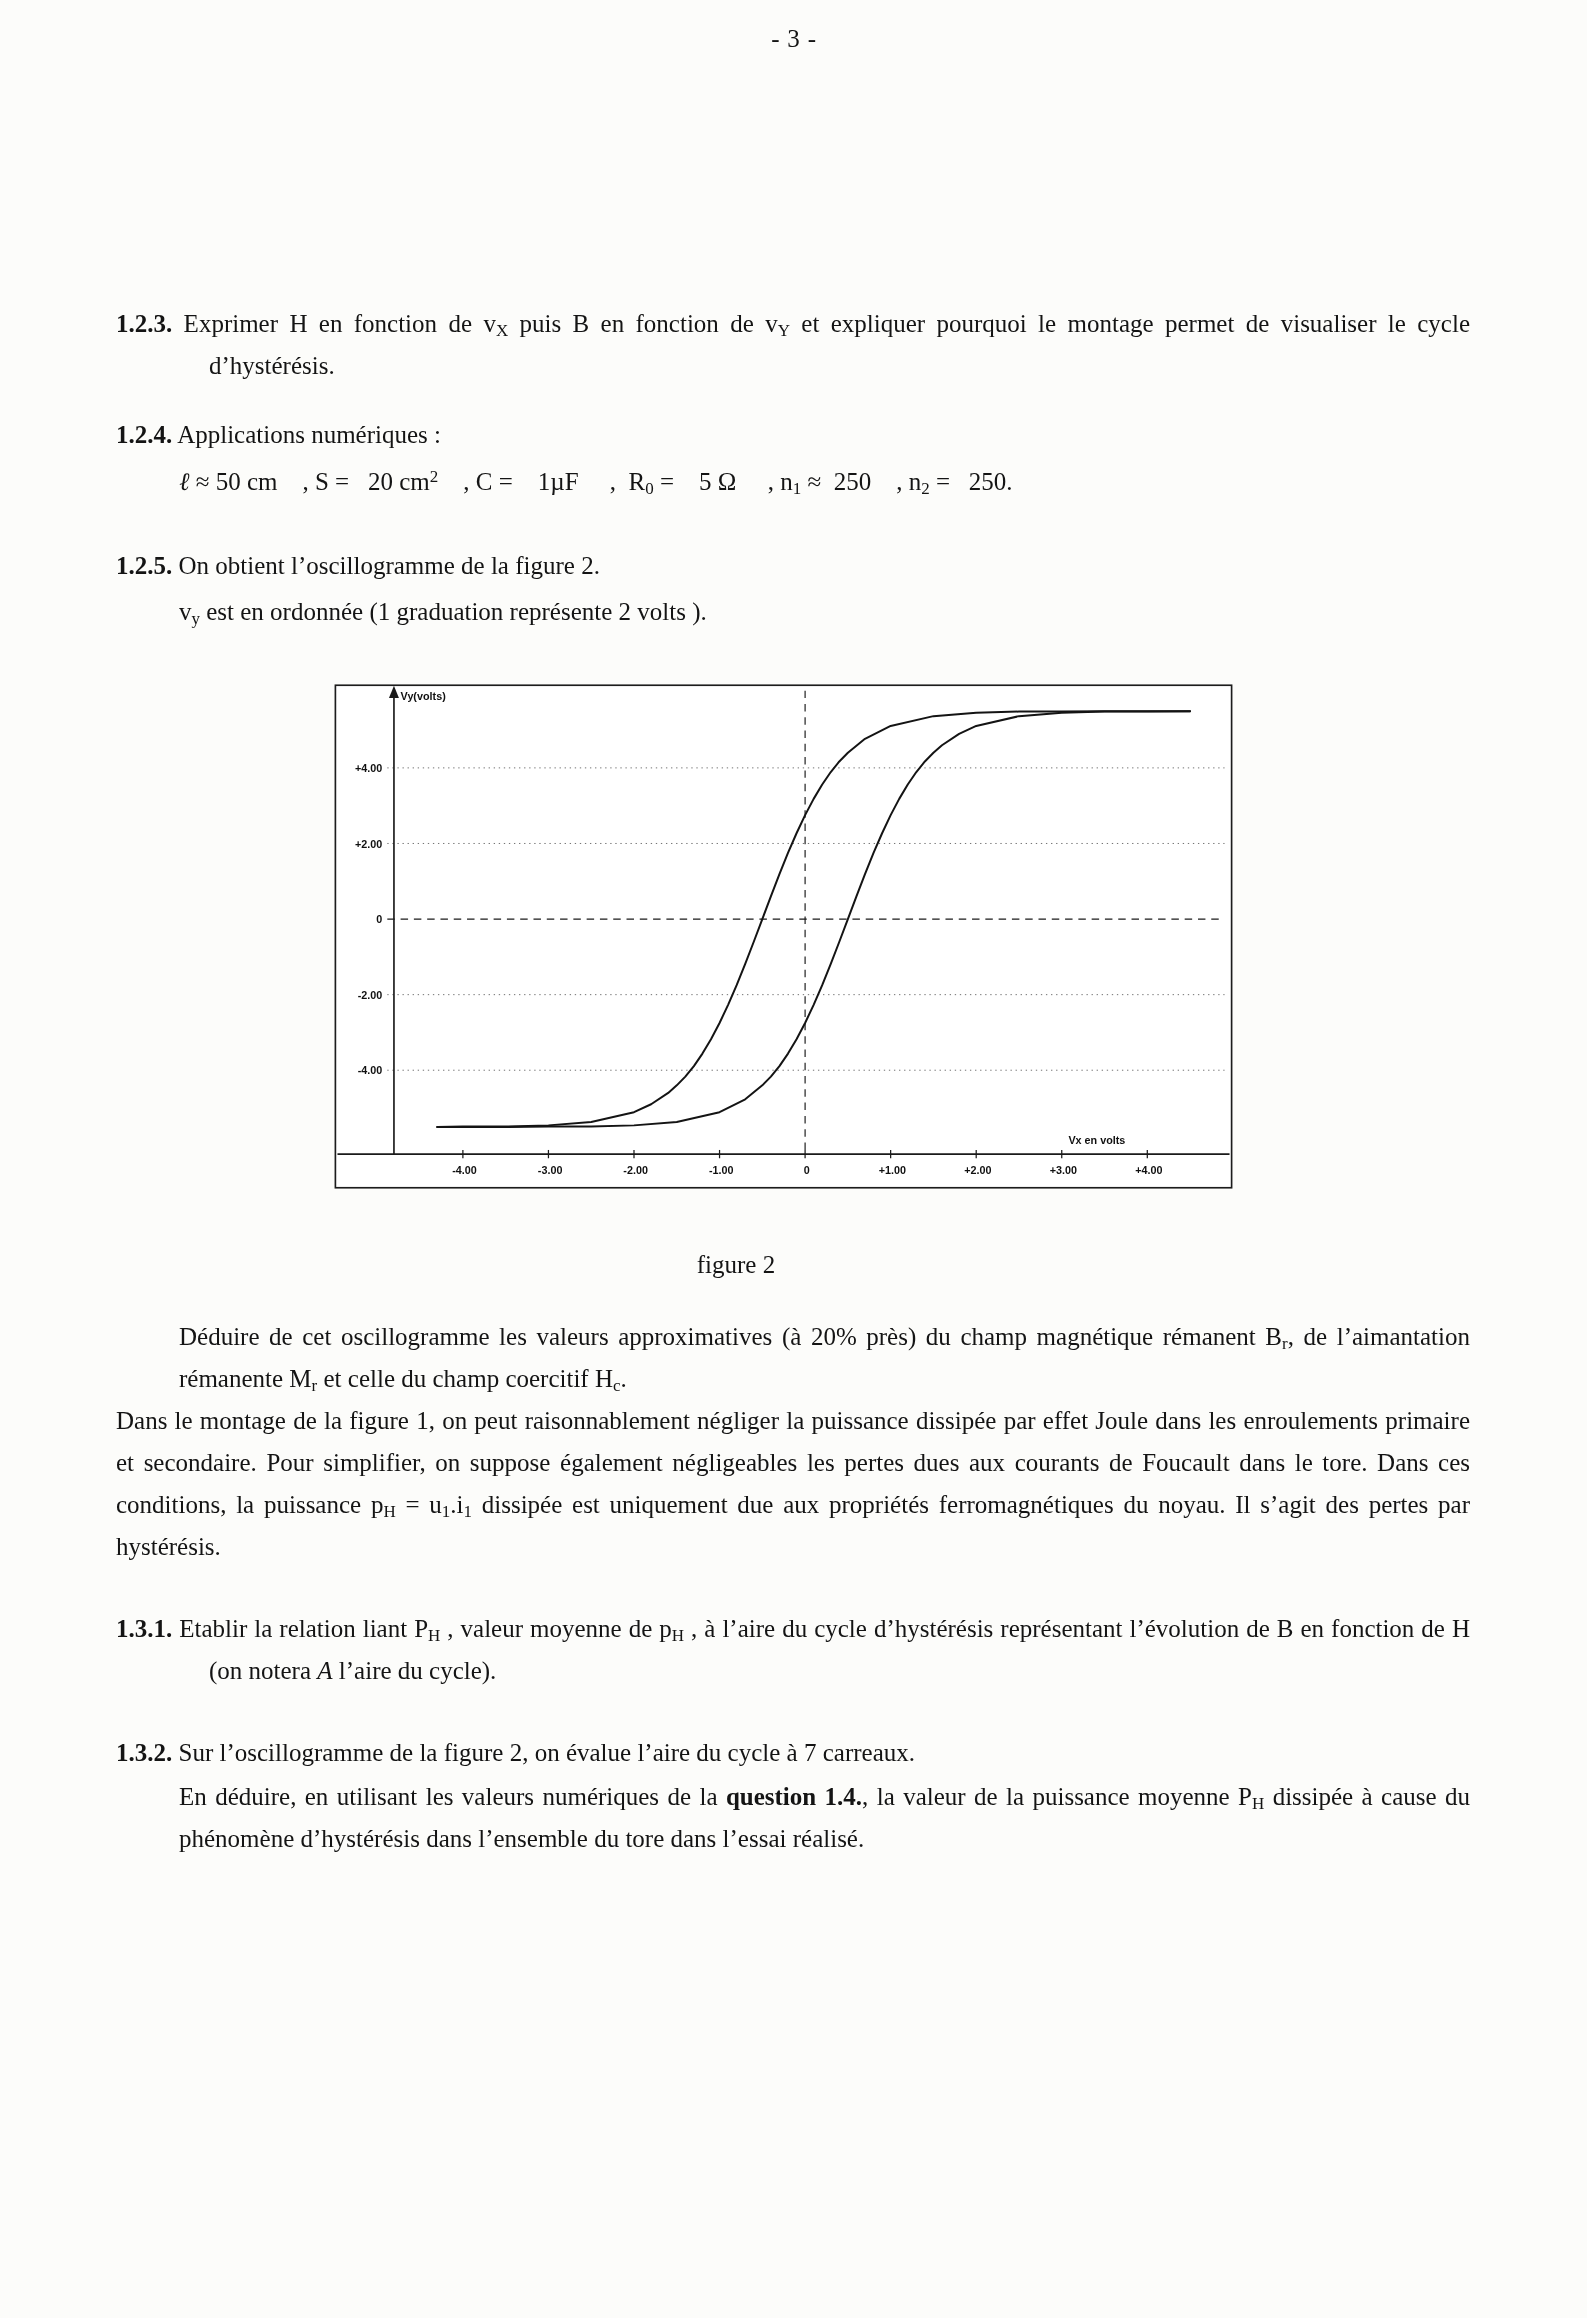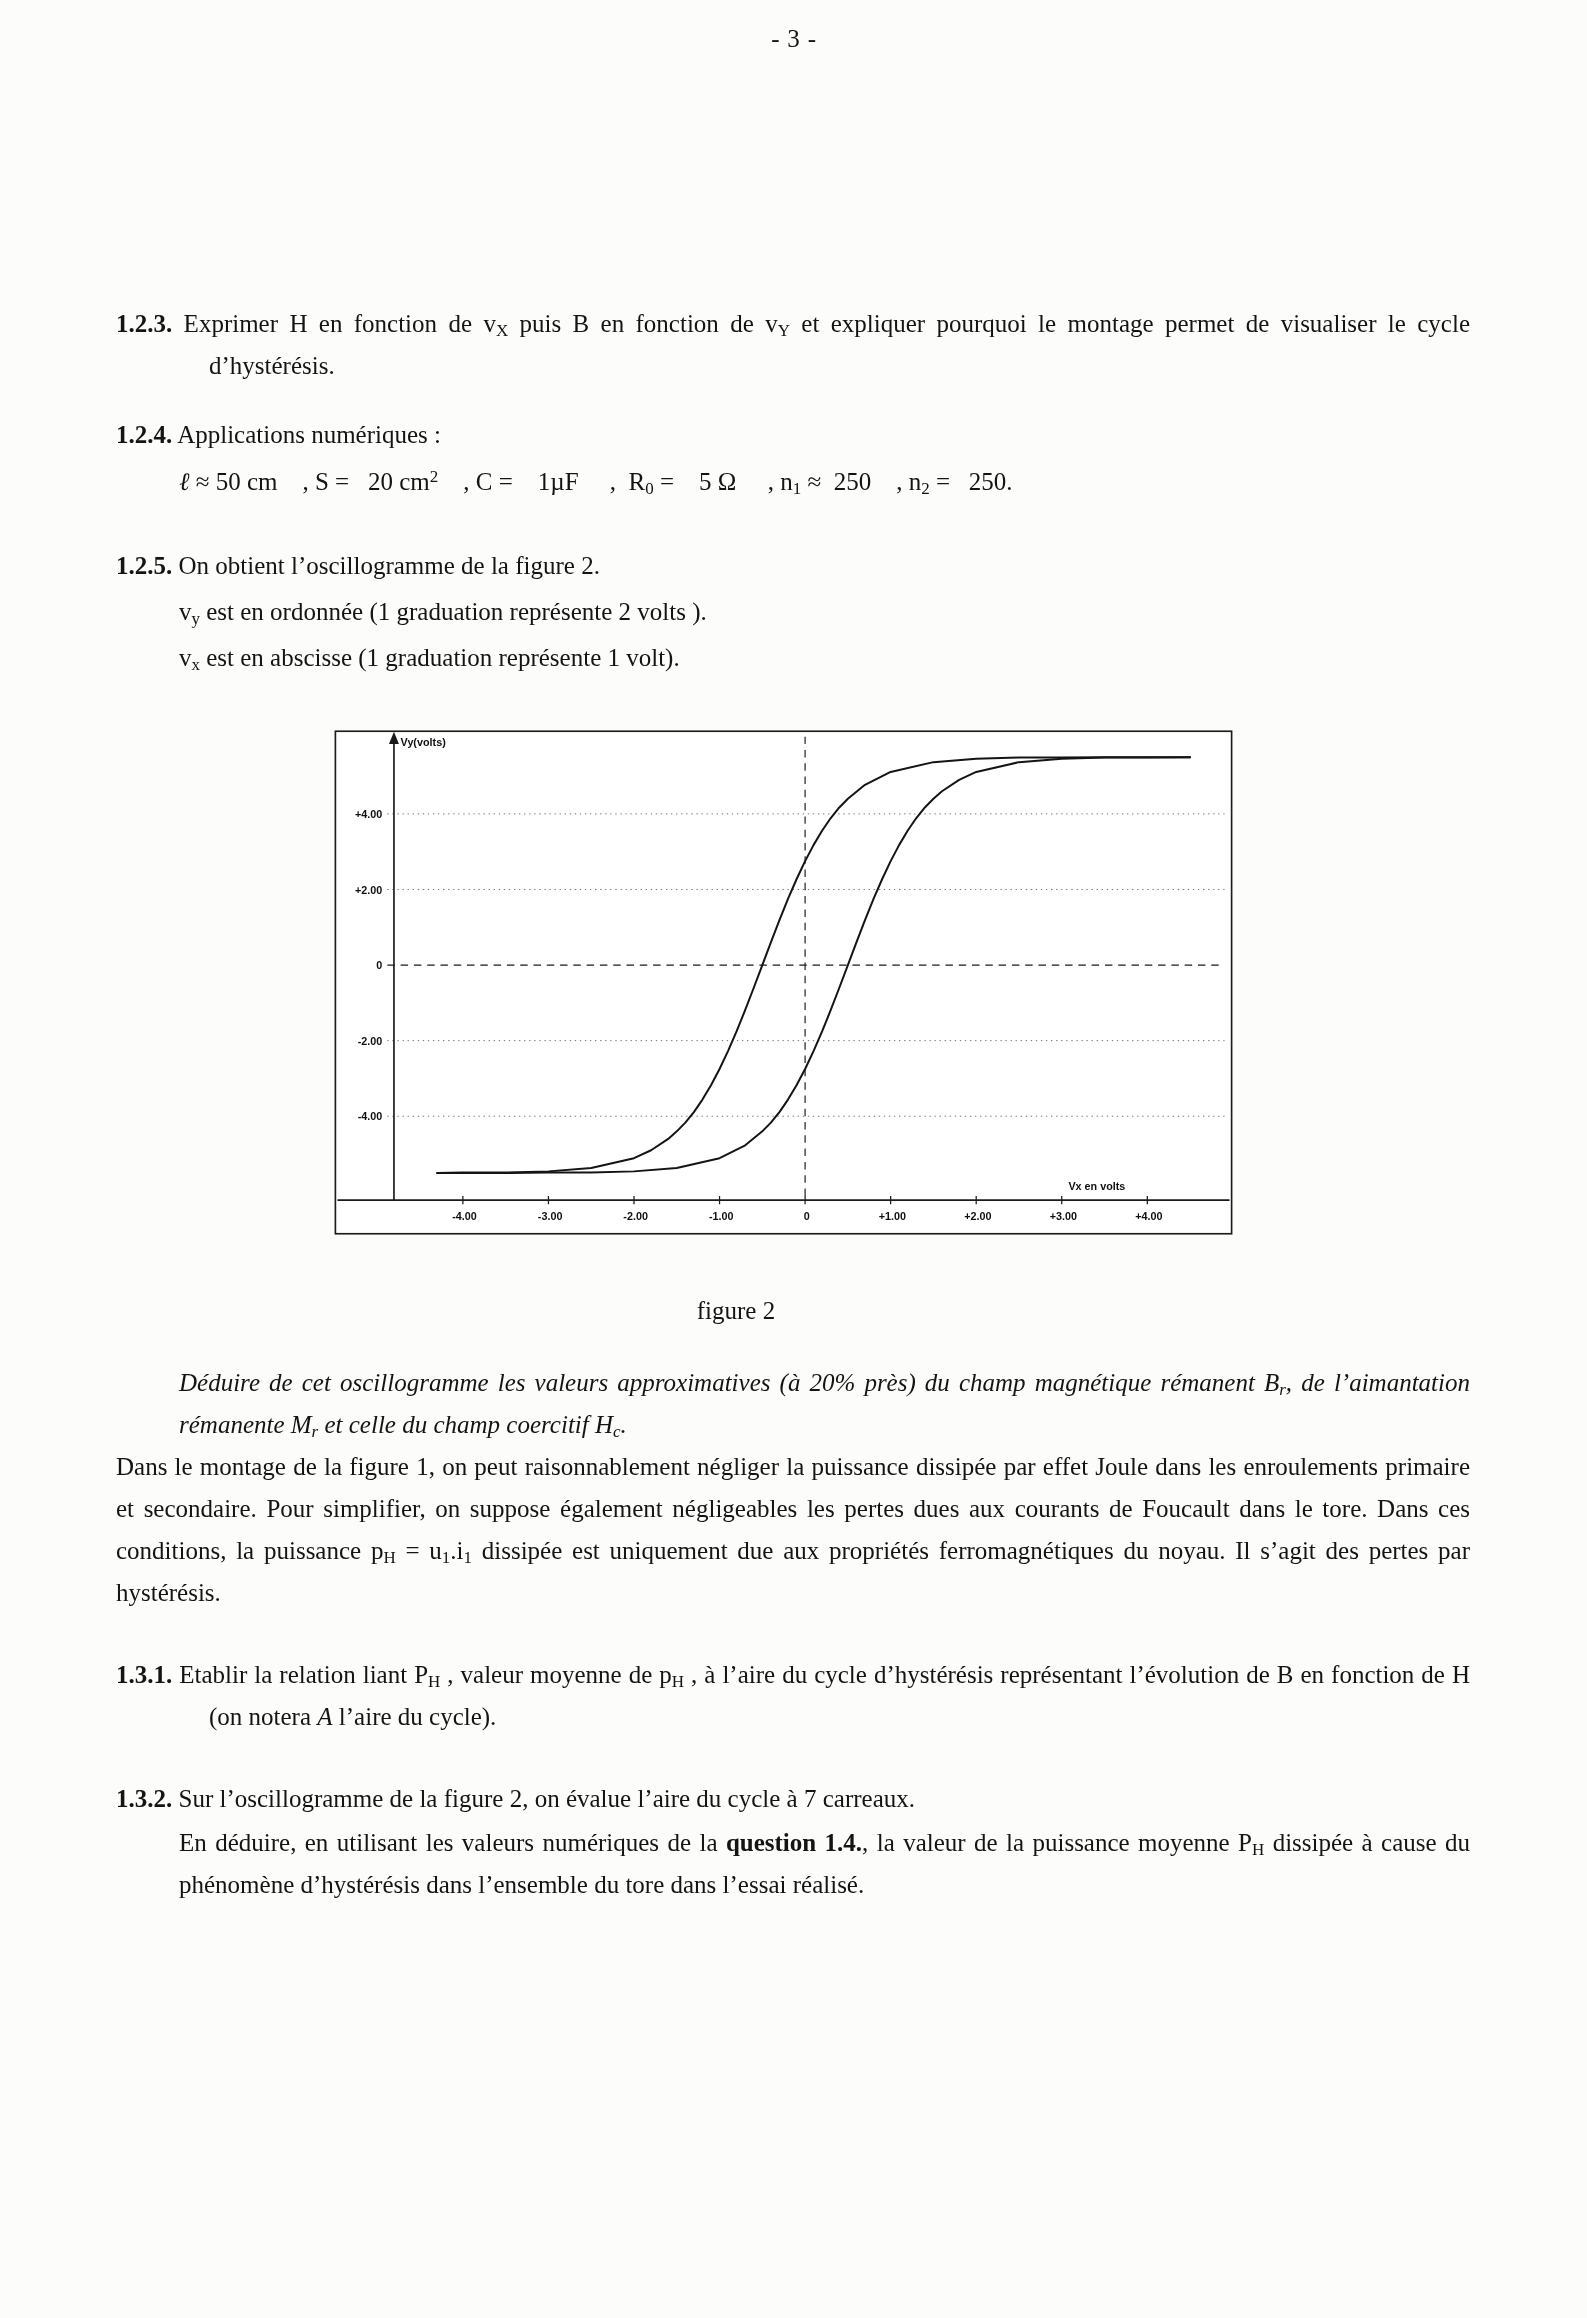--- a/index.html
+++ b/index.html
@@ -25,21 +25,21 @@
   .pre{white-space:pre-wrap;}
   .s123{margin-top:243px;}
   .s124head{margin-top:27px;}
   .values{margin-top:5px;}
   .donner{margin-top:11.6px;}
   .s125head{margin-top:42px;}
   .vyline{margin-top:4.2px;}
   .vxline{margin-top:4.2px;}
   .osc-figure{margin:51px 0 0 334px;width:899px;height:505px;}
   .caption{margin-top:55px;text-align:center;margin-right:116px;}
-  .deduire{margin-top:30px;font-style:italic;}
+  .deduire{margin-top:30px;}
   .s13head{margin-top:33px;margin-left:79px;}
   .s13body{margin-top:0;}
   .s131{margin-top:40px;}
   .s132{margin-top:40px;}
   .s132b{margin-top:1.7px;}
   
   .tick{font:bold 13px "Liberation Sans", sans-serif;fill:#101010;}
   .axis-title{font:bold 13px "Liberation Sans", sans-serif;fill:#101010;}
 </style>
 </head>
@@ -49,21 +49,20 @@
 
   <p class="page-number">- 3 -</p>
 
   <p class="block hang just s123"><b class="num">1.2.3.</b><span> </span><span>Exprimer H en fonction de v<sub>X</sub> puis B en fonction de v<sub>Y</sub> et expliquer pourquoi le montage permet de visualiser le cycle d’hystérésis.</span></p>
 
   <p class="block hang s124head"><b class="num">1.2.4.</b><span> </span><span>Applications numériques :</span></p>
   <p class="indent pre values"><i>ℓ</i> ≈ 50 cm    , S =   20 cm<sup>2</sup>    , C =    1µF     ,  R<sub>0</sub> =    5 Ω     , n<sub>1</sub> ≈  250    , n<sub>2</sub> =   250.</p>
 
   <p class="block hang s125head"><b class="num">1.2.5.</b><span> </span><span>On obtient l’oscillogramme  de la figure 2.</span></p>
   <p class="indent vyline">v<sub>y</sub> est en ordonnée  (1 graduation représente 2 volts ).</p>
-  <p class="indent vxline">v<sub>x</sub> est en abscisse  (1 graduation représente 1 volt).</p>
 
   <figure class="osc-figure">
     <svg id="osc" width="899" height="505" viewBox="0 0 1082 608" xmlns="http://www.w3.org/2000/svg" style="font-size:30px">
         <rect x="1.5" y="1.5" width="1079" height="605" fill="#fff" stroke="#1c1c1c" stroke-width="2"></rect>
         <line x1="64" y1="101" x2="1072" y2="101" stroke="#555" stroke-width="1" stroke-dasharray="1.6 4.5"></line>
         <text x="58" y="106" text-anchor="end" class="tick">+4.00</text>
         <line x1="64" y1="192" x2="1072" y2="192" stroke="#555" stroke-width="1" stroke-dasharray="1.6 4.5"></line>
         <text x="58" y="197" text-anchor="end" class="tick">+2.00</text>
         <line x1="64" y1="283" x2="1072" y2="283" stroke="#1a1a1a" stroke-width="1.4" stroke-dasharray="9 7"></line>
         <text x="58" y="288" text-anchor="end" class="tick">0</text>

